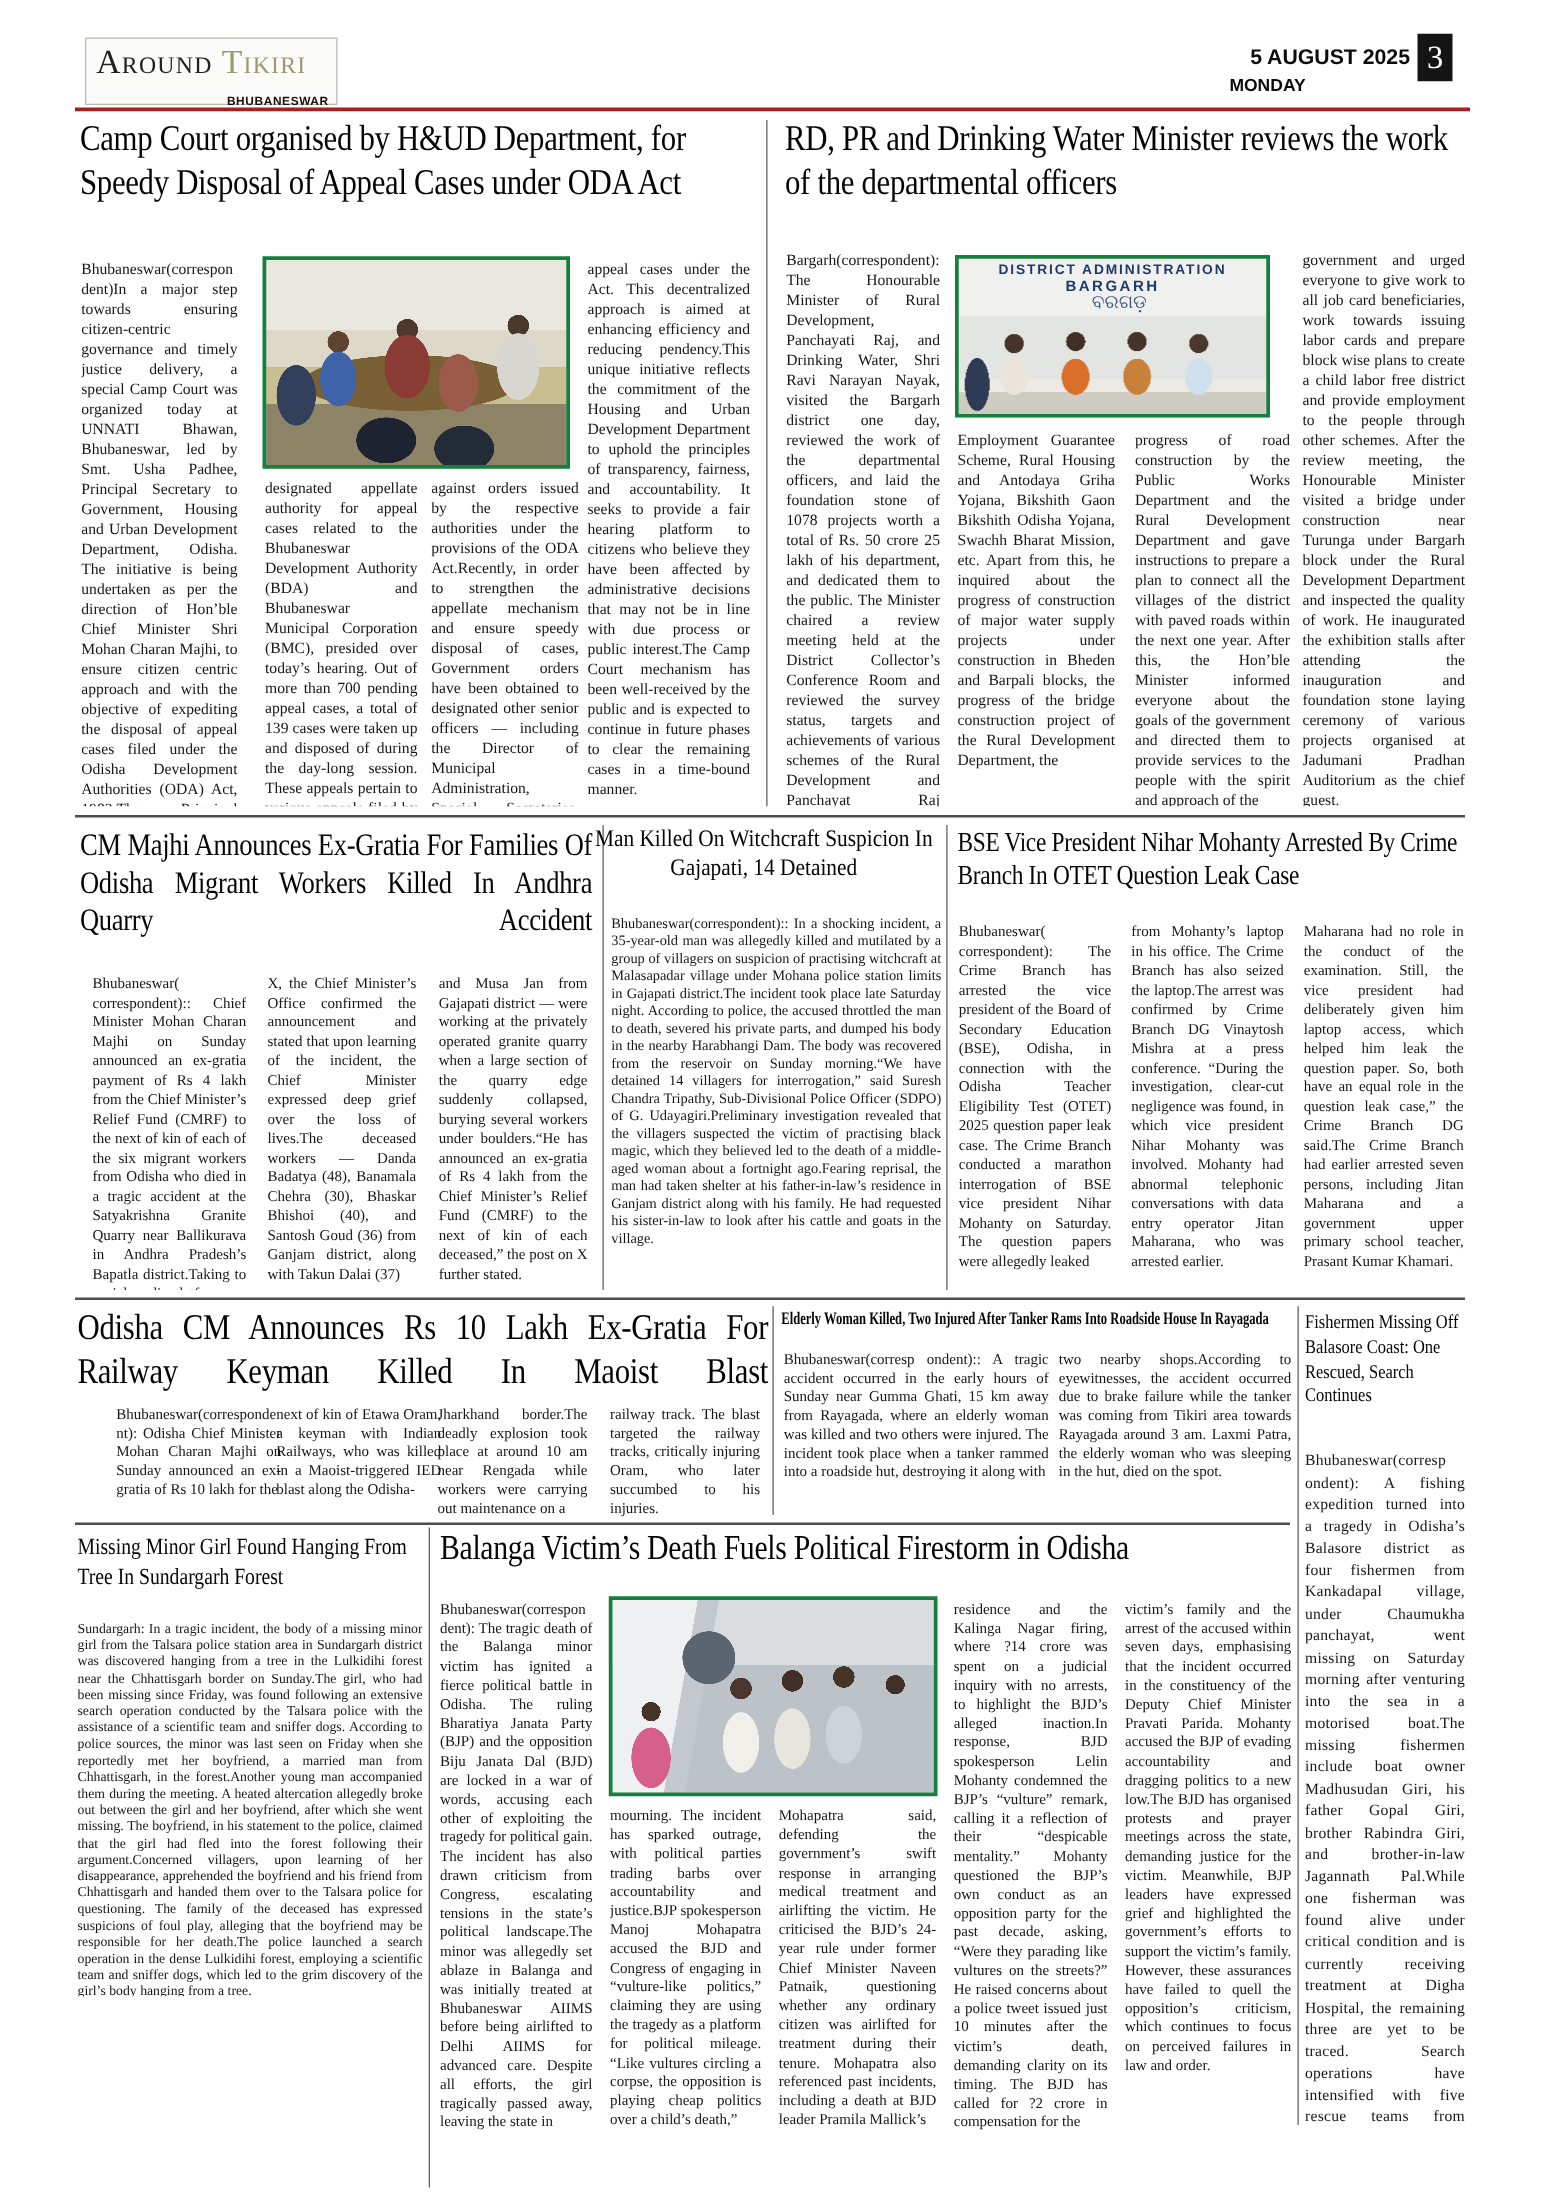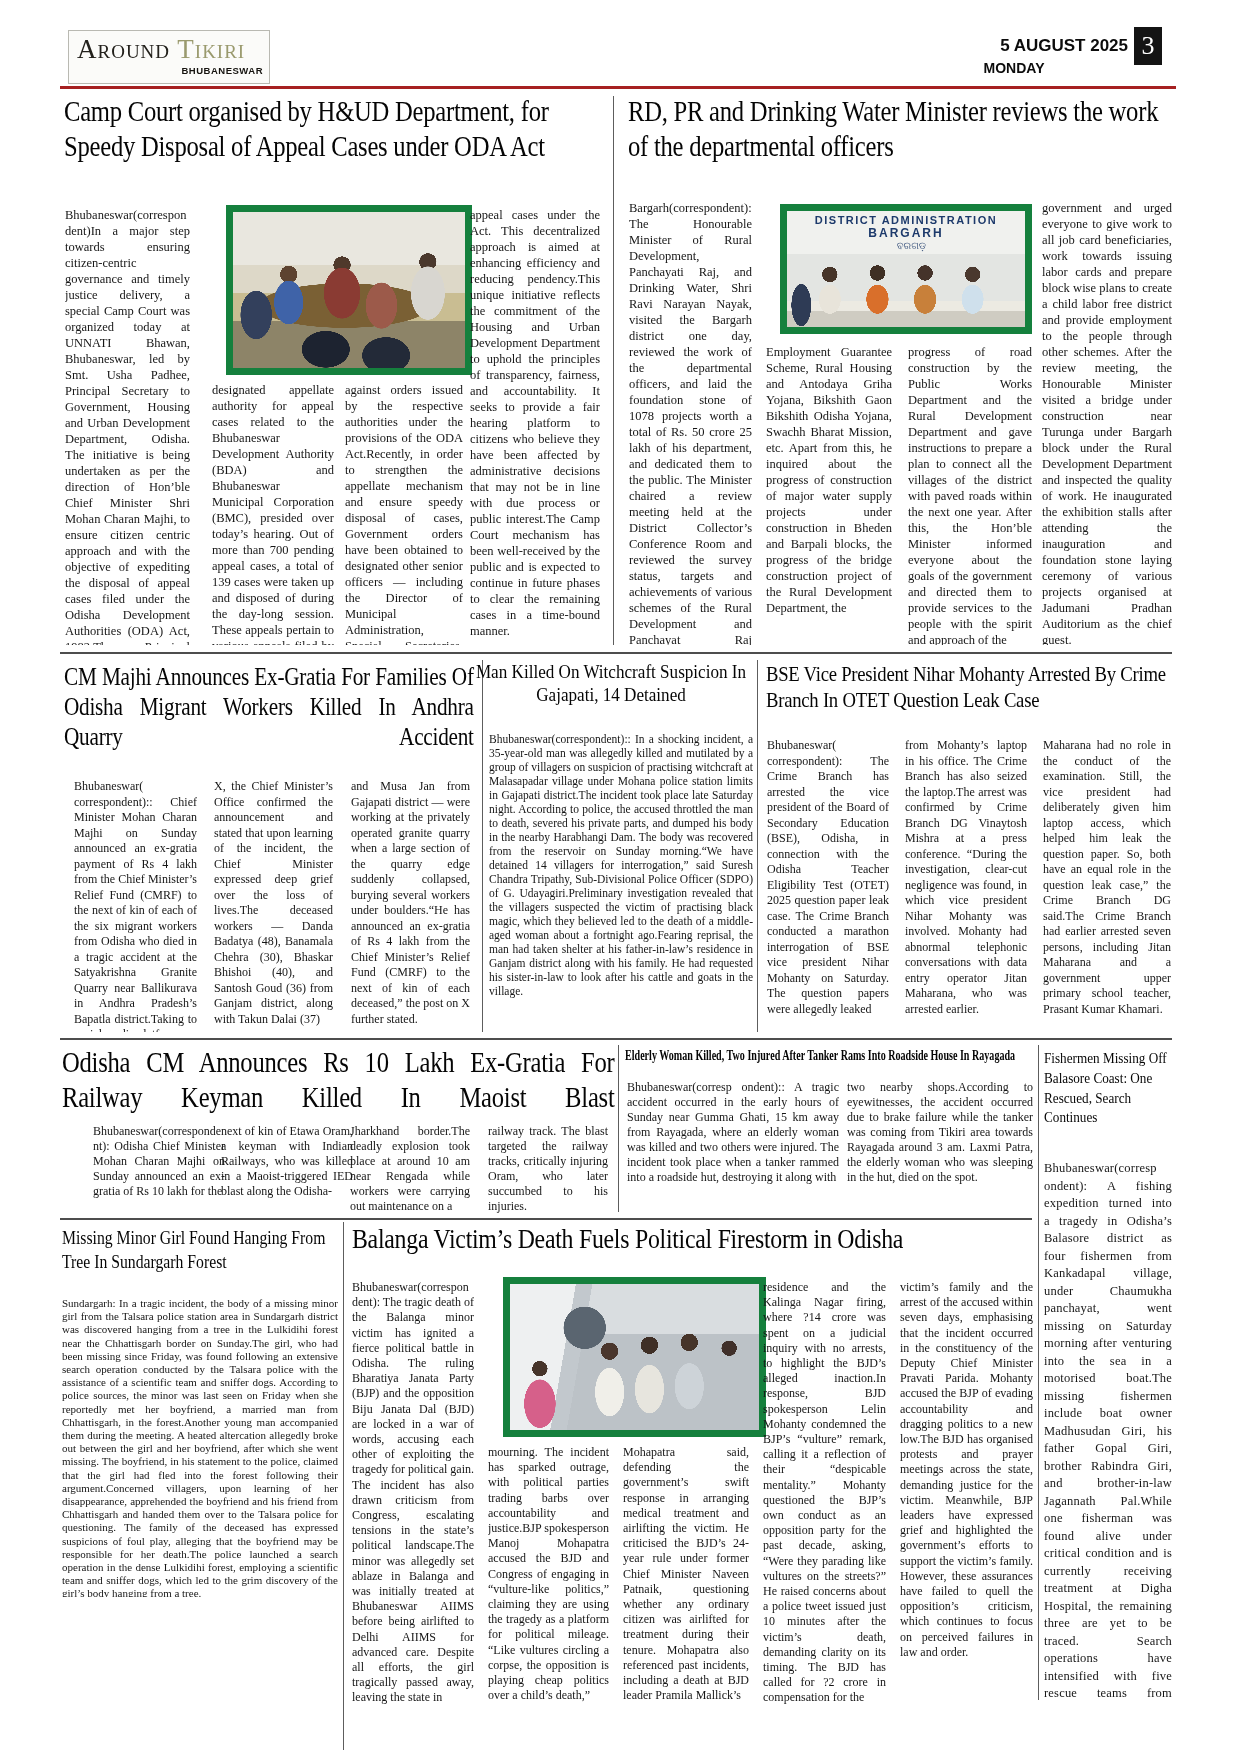--- a/index.html
+++ b/index.html
@@ -5,57 +5,57 @@
   html,body{margin:0;padding:0;background:#ffffff;}
   .page{position:relative;width:1240px;height:1755px;background:#fff;overflow:hidden;
         font-family:"Liberation Serif",serif;color:#111;}
   
   .logo-box{position:absolute;left:68px;top:30px;width:202px;height:54px;border:1px solid #b9b9b2;
             background:#fbfbf9;box-sizing:border-box;padding:3px 6px 0 8px;}
   .logo-line{font-family:"Liberation Serif",serif;font-size:27px;letter-spacing:1px;line-height:30px;white-space:nowrap;}
   .logo-main{color:#23211c;font-variant:small-caps;}
   .logo-accent{color:#9a9a6e;font-variant:small-caps;}
   .logo-sub{font-family:"Liberation Sans",sans-serif;font-size:9.5px;font-weight:bold;color:#15130f;
-            text-align:right;letter-spacing:.5px;margin-top:1px;}
+            text-align:right;letter-spacing:.5px;margin-top:12px;}
   .date-line{position:absolute;left:900px;top:36px;width:228px;text-align:right;
              font-family:"Liberation Sans",sans-serif;font-weight:bold;font-size:17px;color:#0c0c0c;}
   .day-line{position:absolute;left:900px;top:60px;width:228px;text-align:center;
             font-family:"Liberation Sans",sans-serif;font-weight:bold;font-size:14px;color:#0c0c0c;}
   .page-num{position:absolute;left:1134px;top:27px;width:28px;height:38px;background:#141414;color:#fff;
             font-family:"Liberation Serif",serif;font-size:26px;text-align:center;line-height:38px;}
   .red-rule{position:absolute;left:60px;top:86px;width:1116px;height:3px;background:#a62021;}
   
   .hl{position:absolute;font-family:"Liberation Serif",serif;font-weight:400;color:#050505;
       transform-origin:0 0;line-height:1.2;letter-spacing:-0.3px;}
   
   .col{position:absolute;font-family:"Liberation Serif",serif;font-size:12.5px;line-height:16px;
        text-align:justify;overflow:hidden;color:#161616;overflow-wrap:break-word;}
   .vdiv{position:absolute;width:1px;background:#5d5d5d;}
   .hdiv{position:absolute;height:2px;background:#4d4d4d;}
   
-  .photo{position:absolute;border:7px solid #15803d;box-sizing:border-box;overflow:hidden;margin-left:16px;}
+  .photo{position:absolute;border:3px solid #15803d;box-sizing:border-box;overflow:hidden;}
   .ph-camp{background:
      radial-gradient(ellipse 26px 40px at 10% 66%, #33405c 0 60%, transparent 61%),
      radial-gradient(ellipse 24px 36px at 24% 58%, #3f63a8 0 60%, transparent 61%),
      radial-gradient(circle 9px at 24% 40%, #5d4330 0 95%, transparent 96%),
      radial-gradient(ellipse 30px 42px at 47% 52%, #8a3b33 0 60%, transparent 61%),
      radial-gradient(circle 9px at 47% 34%, #4f392b 0 95%, transparent 96%),
      radial-gradient(ellipse 26px 38px at 64% 60%, #9c5a4a 0 60%, transparent 61%),
      radial-gradient(ellipse 28px 44px at 84% 52%, #d8d6d0 0 60%, transparent 61%),
      radial-gradient(circle 9px at 84% 32%, #4a382c 0 95%, transparent 96%),
      radial-gradient(ellipse 34px 26px at 40% 88%, #1d2330 0 70%, transparent 71%),
      radial-gradient(ellipse 34px 26px at 66% 92%, #232a38 0 70%, transparent 71%),
      radial-gradient(ellipse 100px 26px at 48% 60%, #7a6034 0 85%, transparent 86%),
      linear-gradient(180deg, #e9e7df 0 34%, #ddd8c8 34% 52%, #c9bd92 52% 70%, #8d8468 70% 100%),
      linear-gradient(90deg, #d6d3c9 0 52%, #e0cf6e 52% 100%);}
   .ph-bargarh-banner{position:absolute;left:0;top:0;right:0;height:37%;background:#f0f1ee;
      text-align:center;color:#1d3a6b;font-family:"Liberation Sans",sans-serif;padding-top:3px;box-sizing:border-box;}
   .ph-bargarh-banner .b1{font-size:11px;font-weight:bold;letter-spacing:1.5px;line-height:13px;}
   .ph-bargarh-banner .b2{font-size:12px;font-weight:bold;letter-spacing:2px;line-height:13px;}
-  .ph-bargarh-banner .b3{font-size:10px;line-height:11px;opacity:.85;padding-left:11px;}
+  .ph-bargarh-banner .b3{font-size:15px;line-height:11px;opacity:.85;padding-left:11px;}
   .ph-bargarh-scene{position:absolute;left:0;top:37%;right:0;bottom:0;background:
      radial-gradient(circle 8px at 18% 28%, #463428 0 95%, transparent 96%),
      radial-gradient(ellipse 18px 24px at 18% 62%, #e8e4da 0 60%, transparent 61%),
      radial-gradient(circle 8px at 38% 26%, #3f2f24 0 95%, transparent 96%),
      radial-gradient(ellipse 20px 26px at 38% 62%, #d96f2b 0 55%, transparent 56%),
      radial-gradient(circle 8px at 58% 26%, #45332a 0 95%, transparent 96%),
      radial-gradient(ellipse 20px 26px at 58% 62%, #c8803a 0 55%, transparent 56%),
      radial-gradient(circle 8px at 78% 28%, #4a382e 0 95%, transparent 96%),
      radial-gradient(ellipse 18px 24px at 78% 62%, #cfe0ec 0 60%, transparent 61%),
      radial-gradient(ellipse 14px 30px at 6% 70%, #2e3b55 0 70%, transparent 71%),

